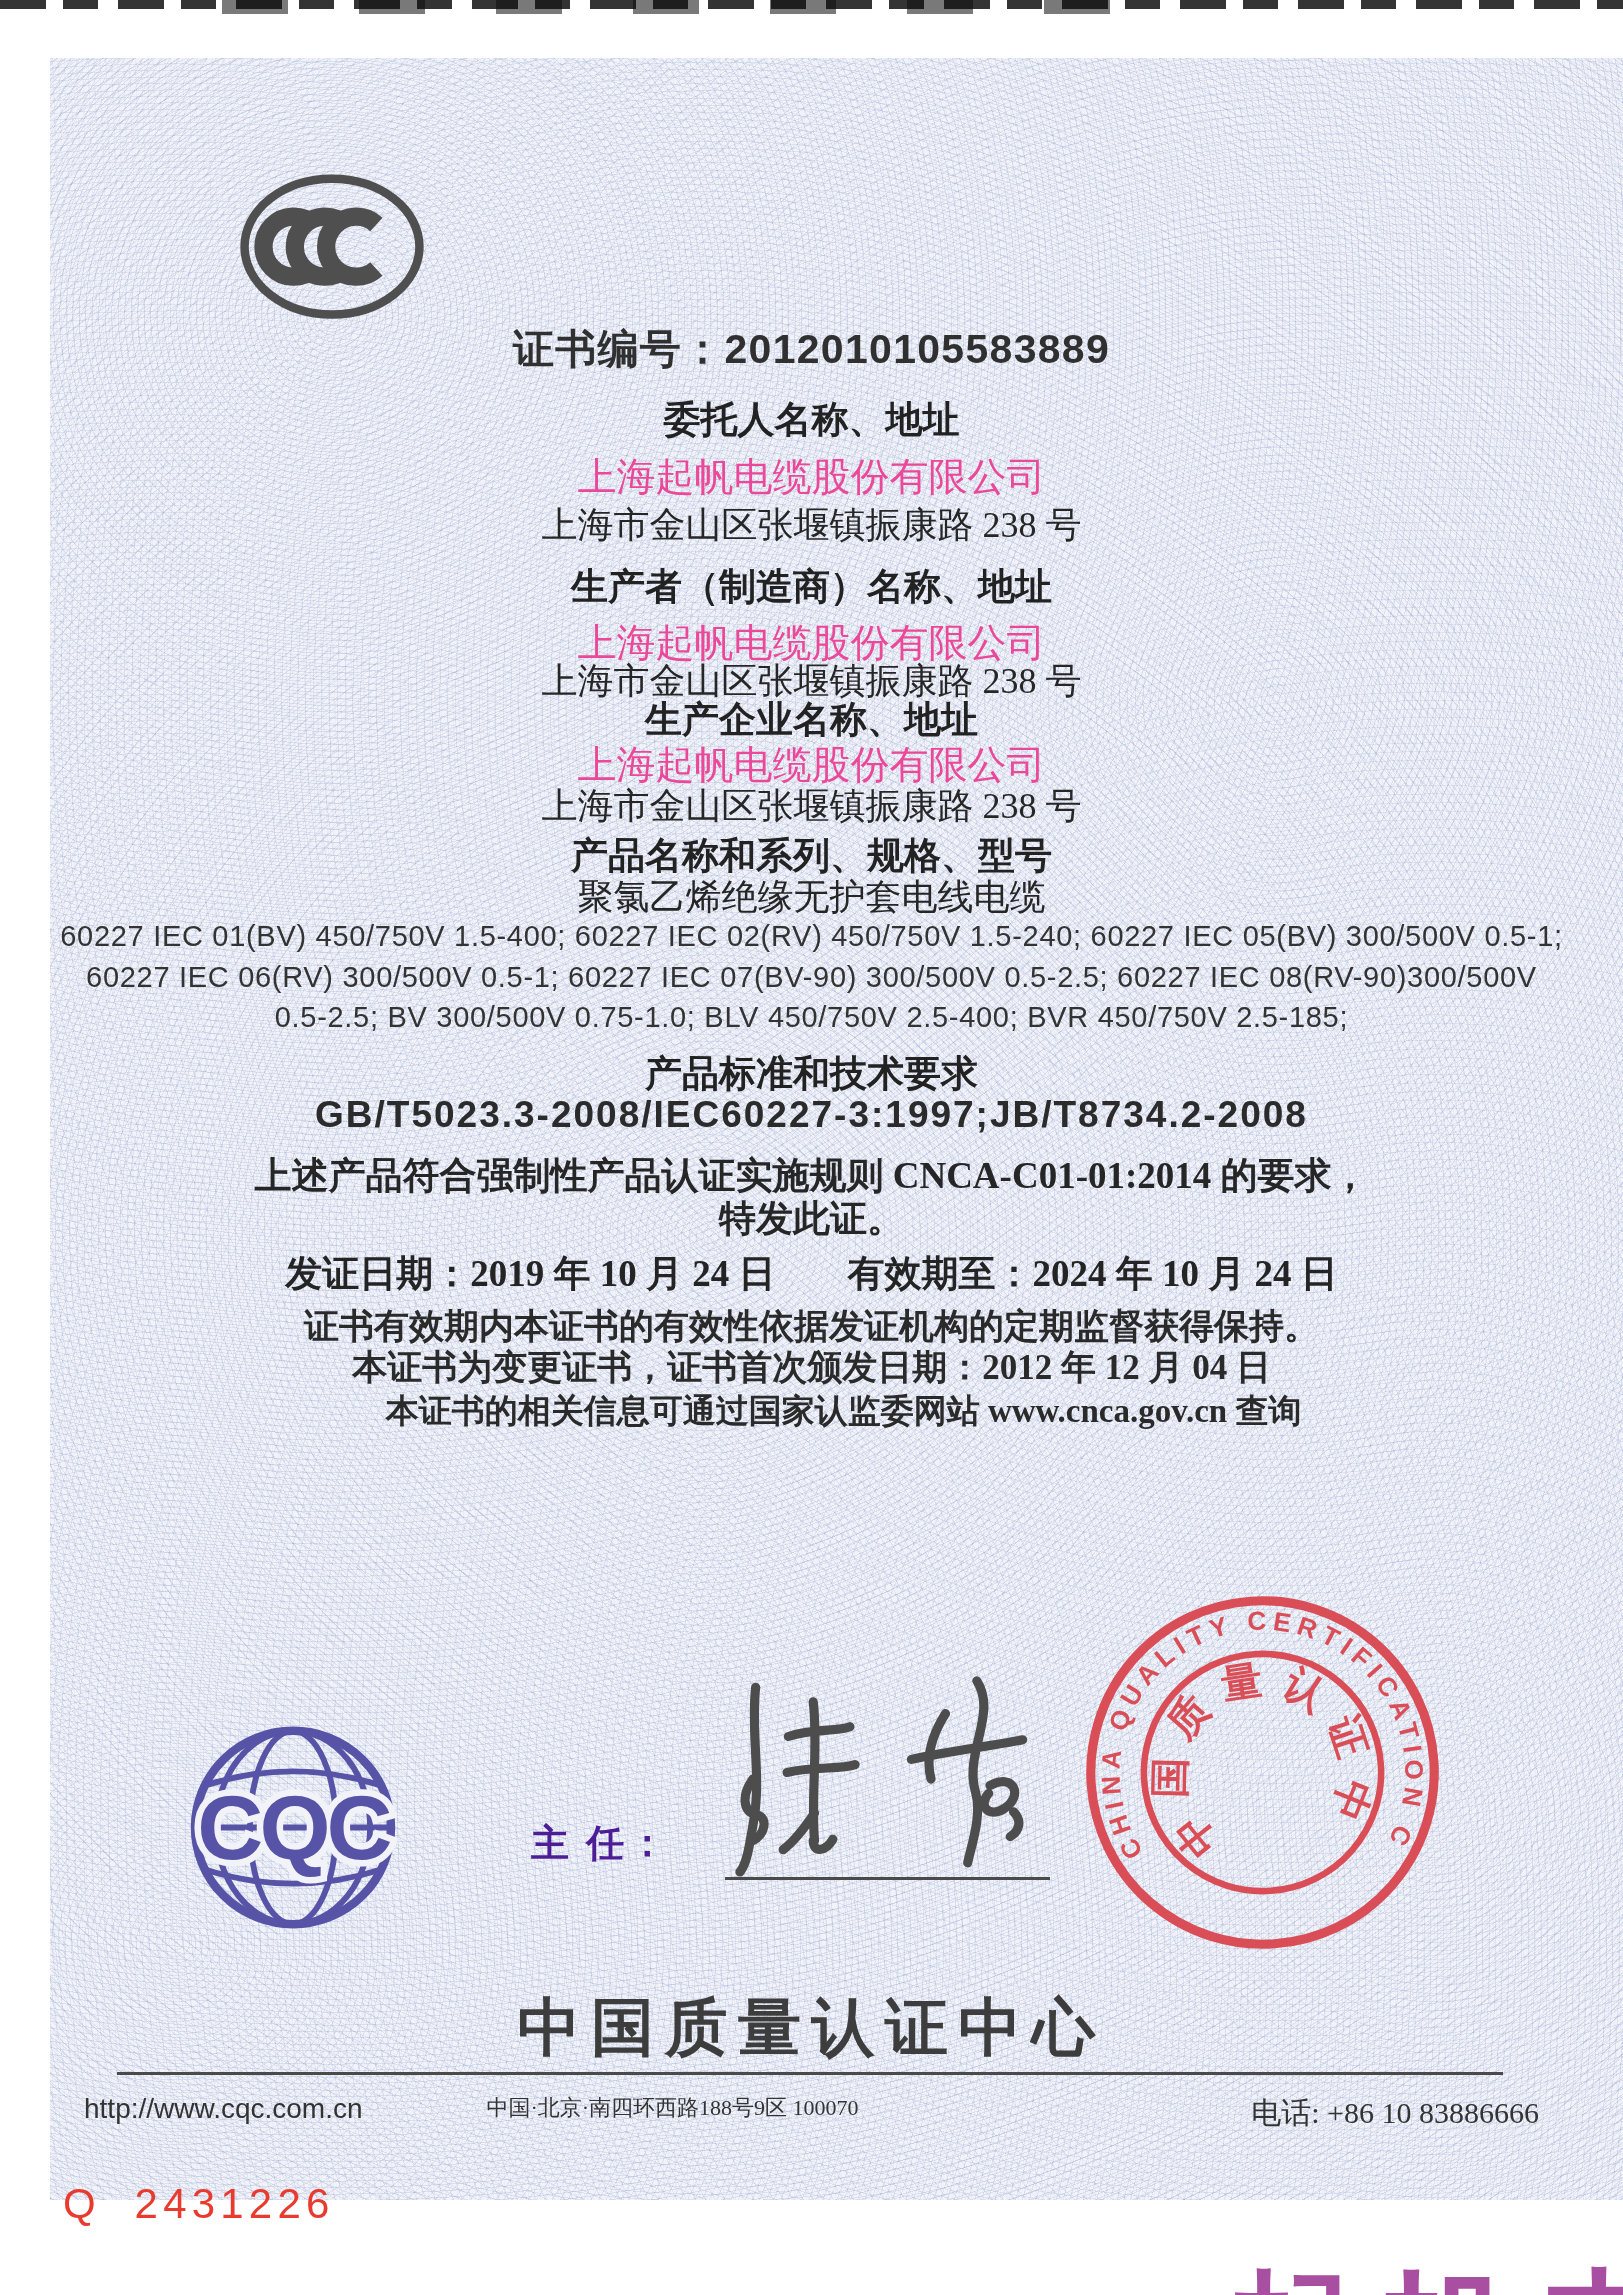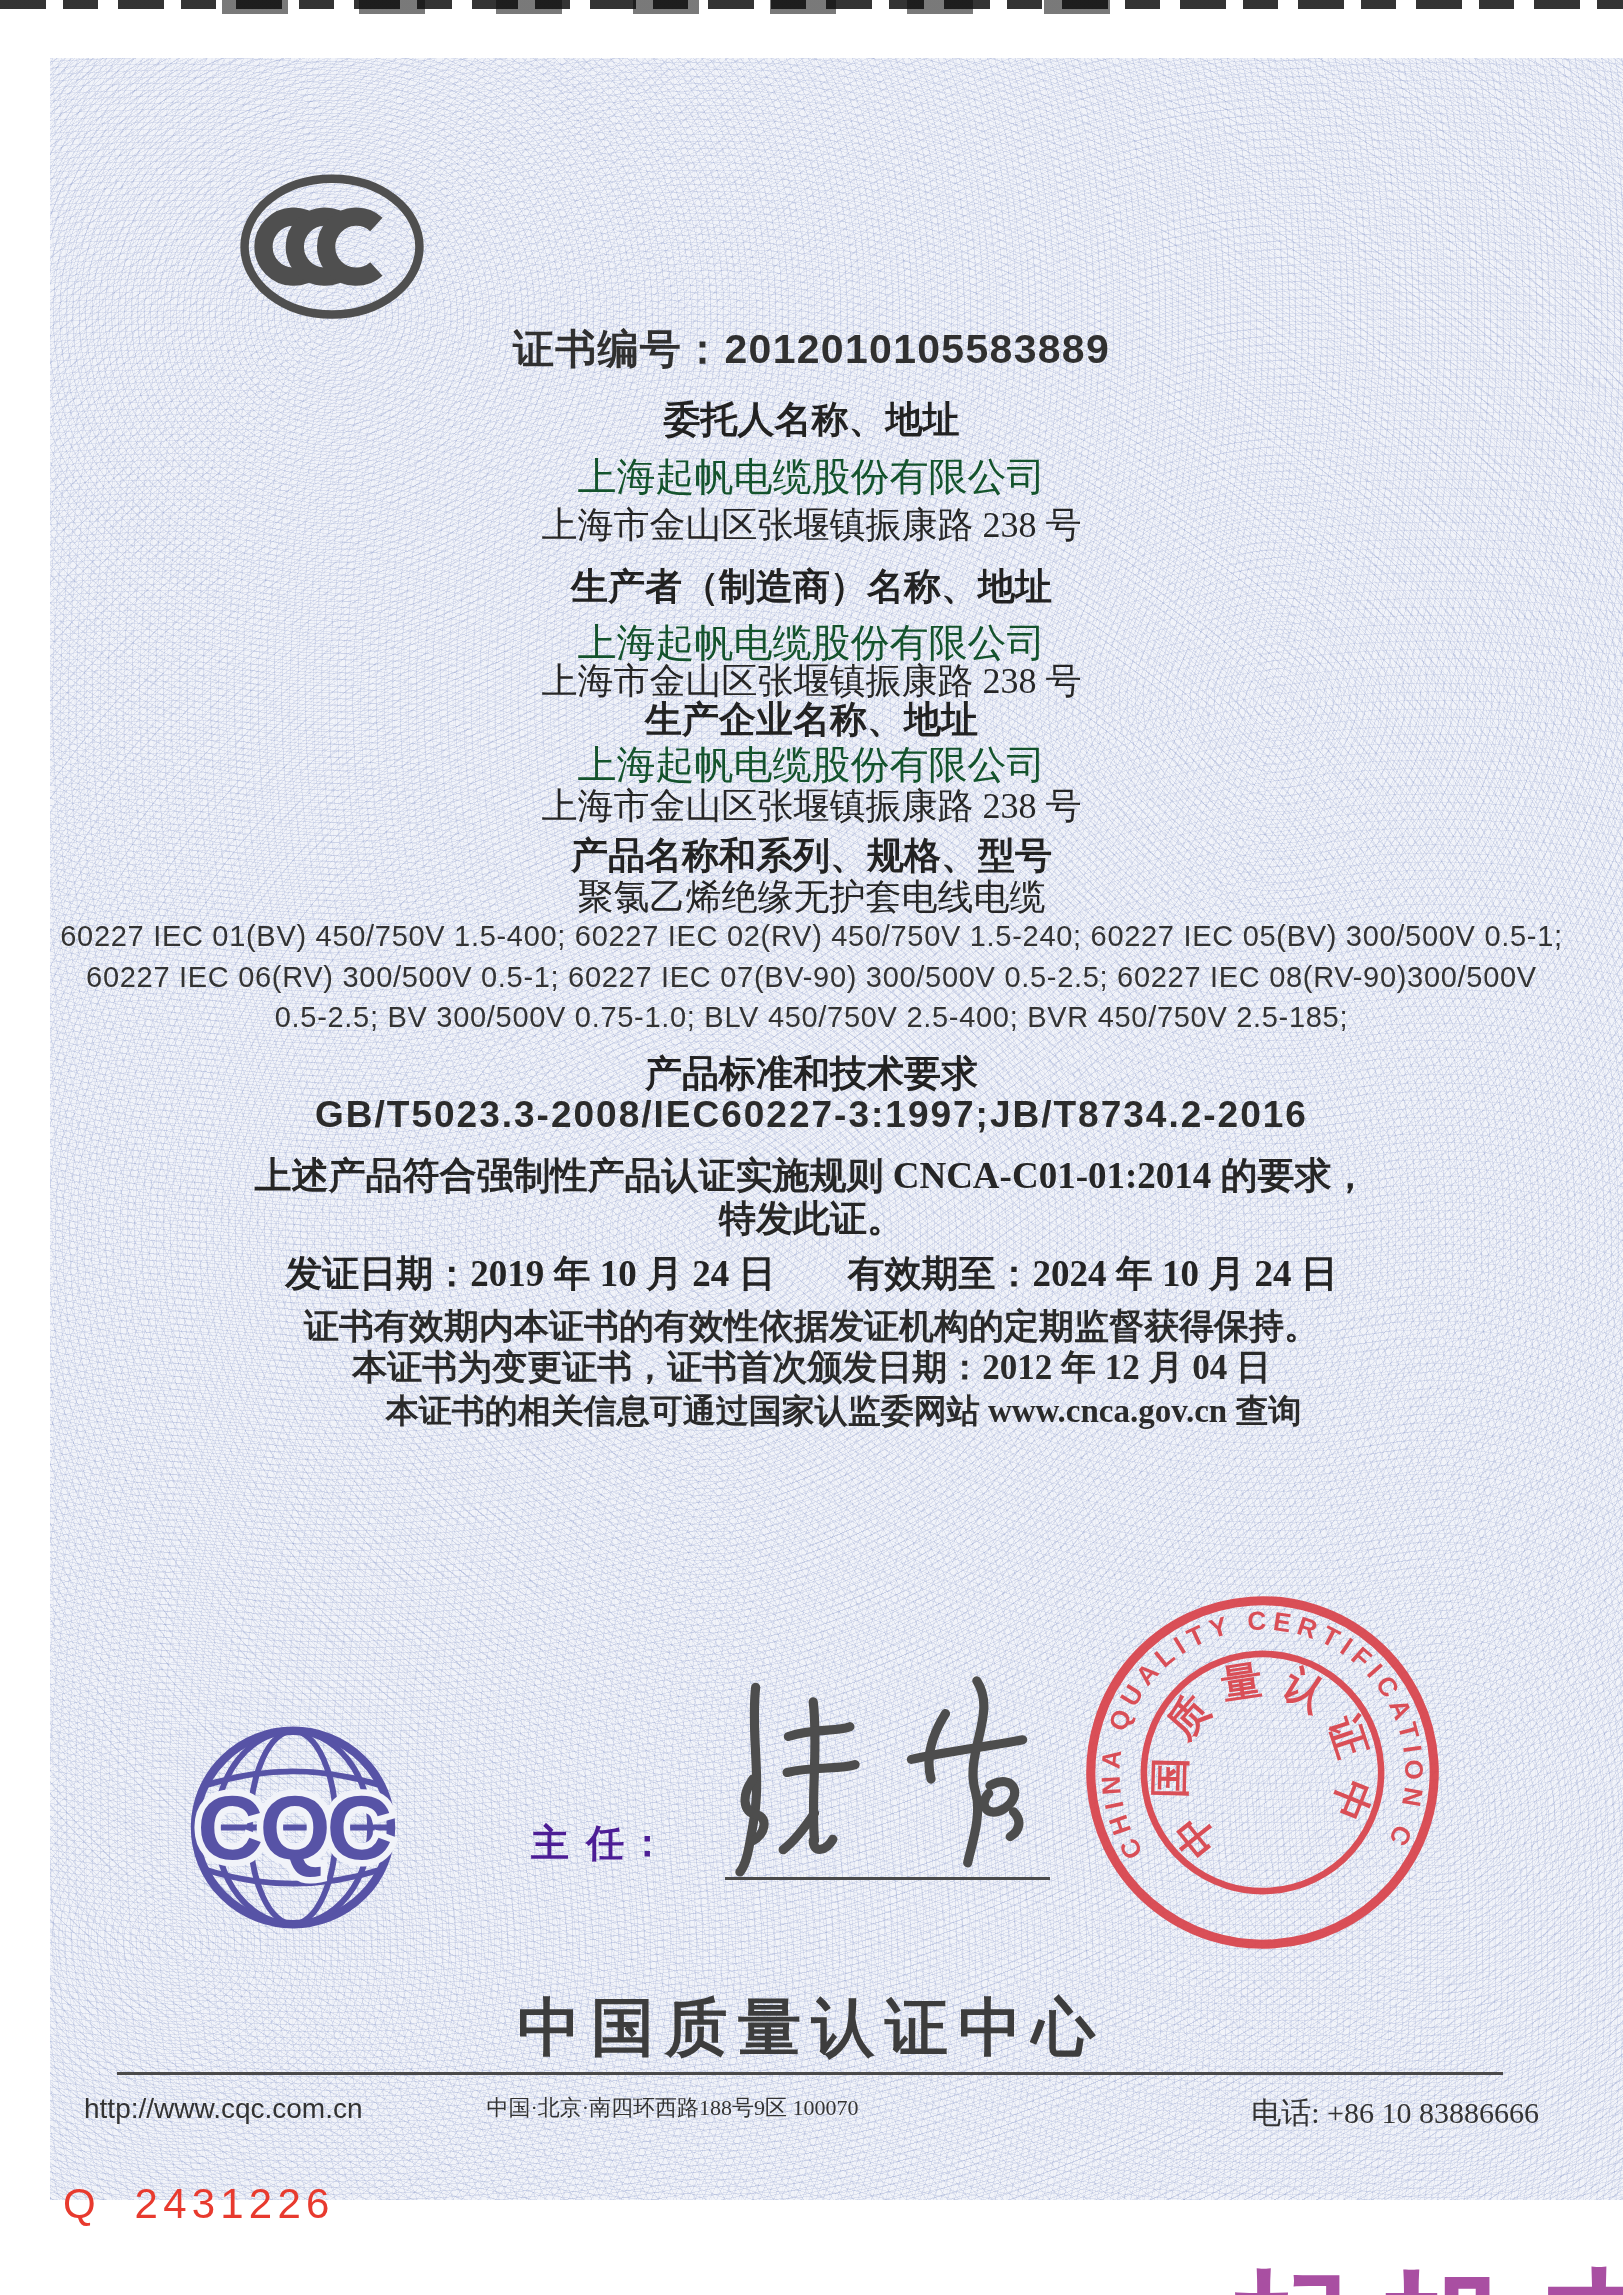--- a/index.html
+++ b/index.html
@@ -36,21 +36,21 @@
   .hdr{font-weight:bold;color:#222;}
   .kai{font-family:"Liberation Serif","DejaVu Serif",serif;}
 
   .title-row{position:absolute;left:406px;top:204px;width:1021px;text-align:center;
     font-family:"Liberation Sans","DejaVu Sans",sans-serif;font-weight:bold;
     font-size:68px;letter-spacing:6.5px;color:#4b4b4b;white-space:nowrap;}
   .certno-row{top:322px;font-size:41px;font-weight:bold;color:#303030;letter-spacing:1.3px;}
   .certno-row .num{font-family:"Liberation Sans","DejaVu Sans",sans-serif;font-weight:bold;}
 
   .sec-h{font-size:37px;}
-  .sec-v{font-size:39px;color:#14532d;}
+  .sec-v{font-size:39px;color:#ec4899;}
   .sec-a{font-size:36px;color:#262626;}
   .spec{font-family:"Liberation Sans","DejaVu Sans",sans-serif;font-size:29px;color:#333;letter-spacing:0.7px;}
   .std{font-family:"Liberation Sans","DejaVu Sans",sans-serif;font-weight:600;font-size:37px;letter-spacing:2px;color:#2b2b2b;}
   .stmt{font-size:37px;font-weight:bold;color:#262626;}
   .dates{font-size:37px;font-weight:bold;color:#242424;}
   .dates span{display:inline-block;}
   .dates .gap{width:72px;}
   .note{font-size:35px;font-weight:bold;color:#2a2a2a;}
   .note2{font-size:33px;font-weight:bold;color:#2a2a2a;padding-left:32px;}
 
@@ -112,21 +112,21 @@
   <div class="row sec-v kai" style="top:738px">上海起帆电缆股份有限公司</div>
   <div class="row sec-a kai" style="top:782px">上海市金山区张堰镇振康路 238 号</div>
 
   <div class="row sec-h hdr" style="top:831px">产品名称和系列、规格、型号</div>
   <div class="row sec-a kai" style="top:873px">聚氯乙烯绝缘无护套电线电缆</div>
   <div class="row spec" style="top:920px">60227 IEC 01(BV) 450/750V 1.5-400; 60227 IEC 02(RV) 450/750V 1.5-240; 60227 IEC 05(BV) 300/500V 0.5-1;</div>
   <div class="row spec" style="top:961px">60227 IEC 06(RV) 300/500V 0.5-1; 60227 IEC 07(BV-90) 300/500V 0.5-2.5; 60227 IEC 08(RV-90)300/500V</div>
   <div class="row spec" style="top:1001px">0.5-2.5; BV 300/500V 0.75-1.0; BLV 450/750V 2.5-400; BVR 450/750V 2.5-185;</div>
 
   <div class="row sec-h hdr" style="top:1049px">产品标准和技术要求</div>
-  <div class="row std" style="top:1094px">GB/T5023.3-2008/IEC60227-3:1997;JB/T8734.2-2016</div>
+  <div class="row std" style="top:1094px">GB/T5023.3-2008/IEC60227-3:1997;JB/T8734.2-2008</div>
 
   <div class="row stmt" style="top:1151px">上述产品符合强制性产品认证实施规则 CNCA-C01-01:2014 的要求，</div>
   <div class="row stmt" style="top:1194px">特发此证。</div>
 
   <div class="row dates" style="top:1249px">
     <span>发证日期：2019 年 10 月 24 日</span><span class="gap"></span><span>有效期至：2024 年 10 月 24 日</span>
   </div>
 
   <div class="row note" style="top:1303px">证书有效期内本证书的有效性依据发证机构的定期监督获得保持。</div>
   <div class="row note" style="top:1344px">本证书为变更证书，证书首次颁发日期：2012 年 12 月 04 日</div>

